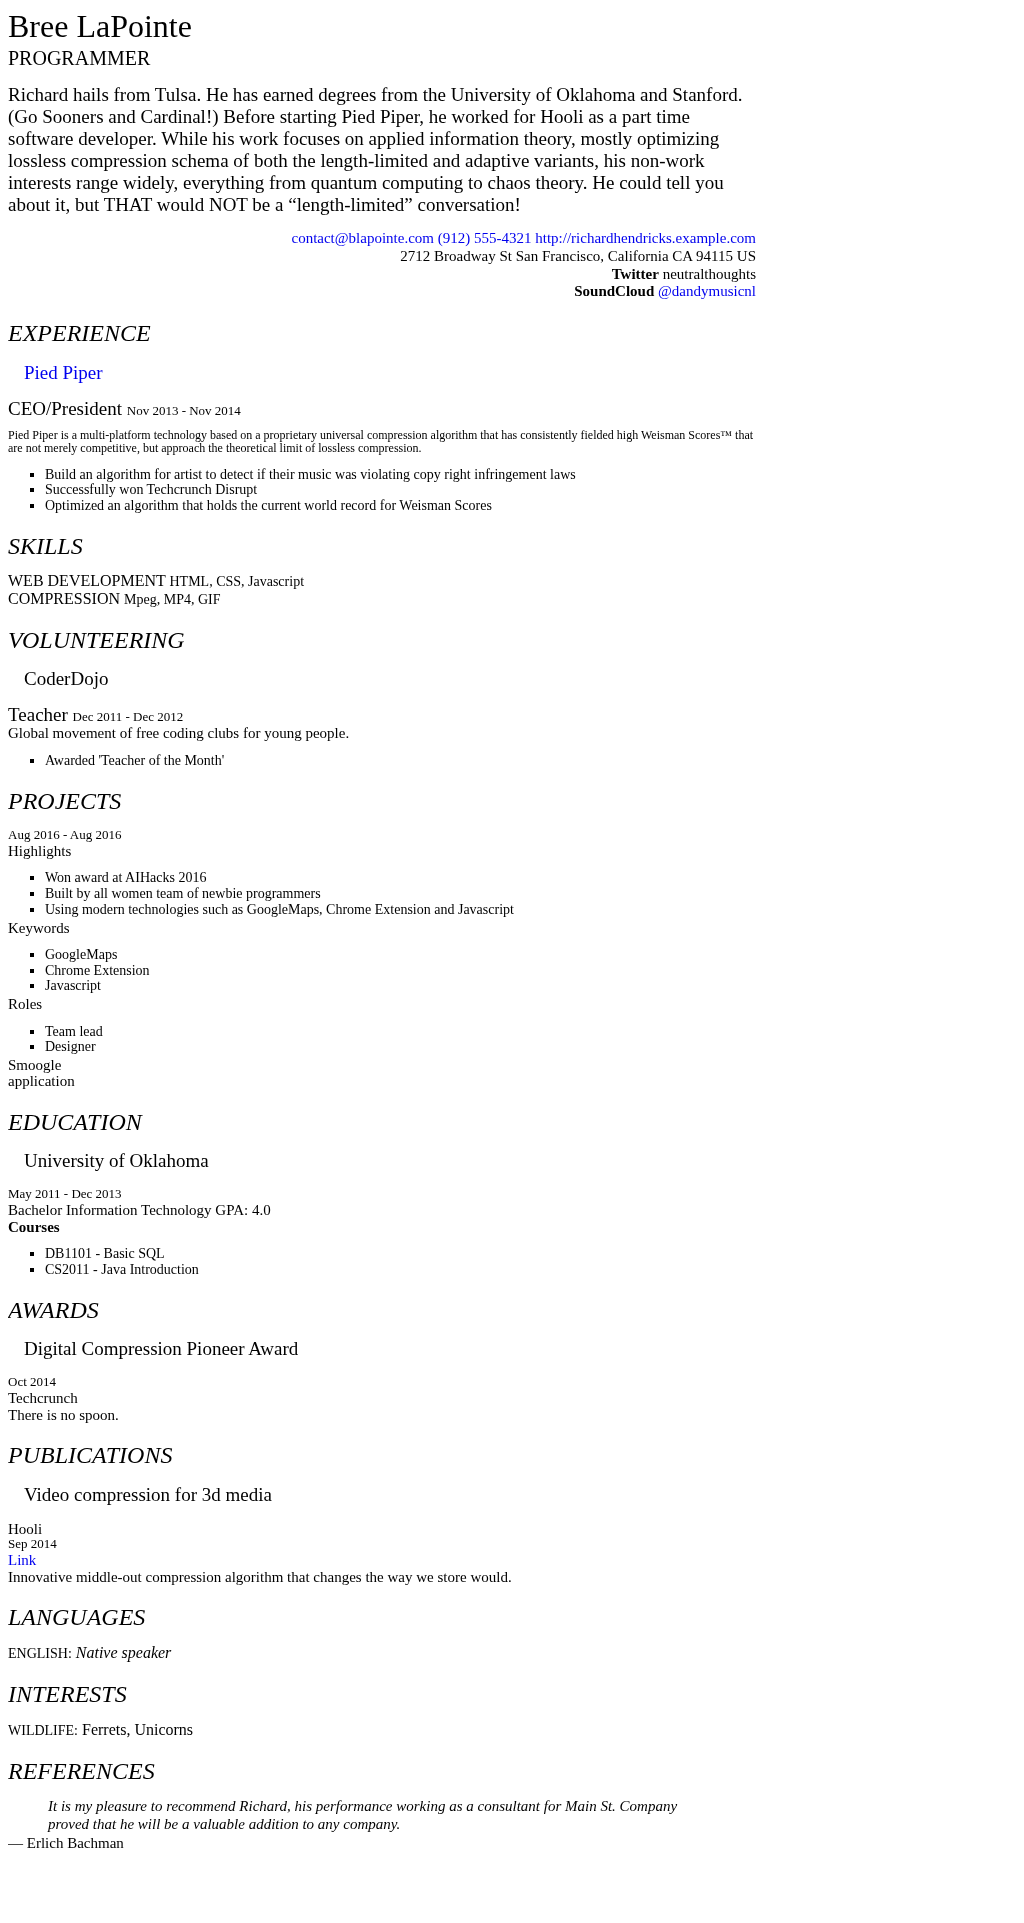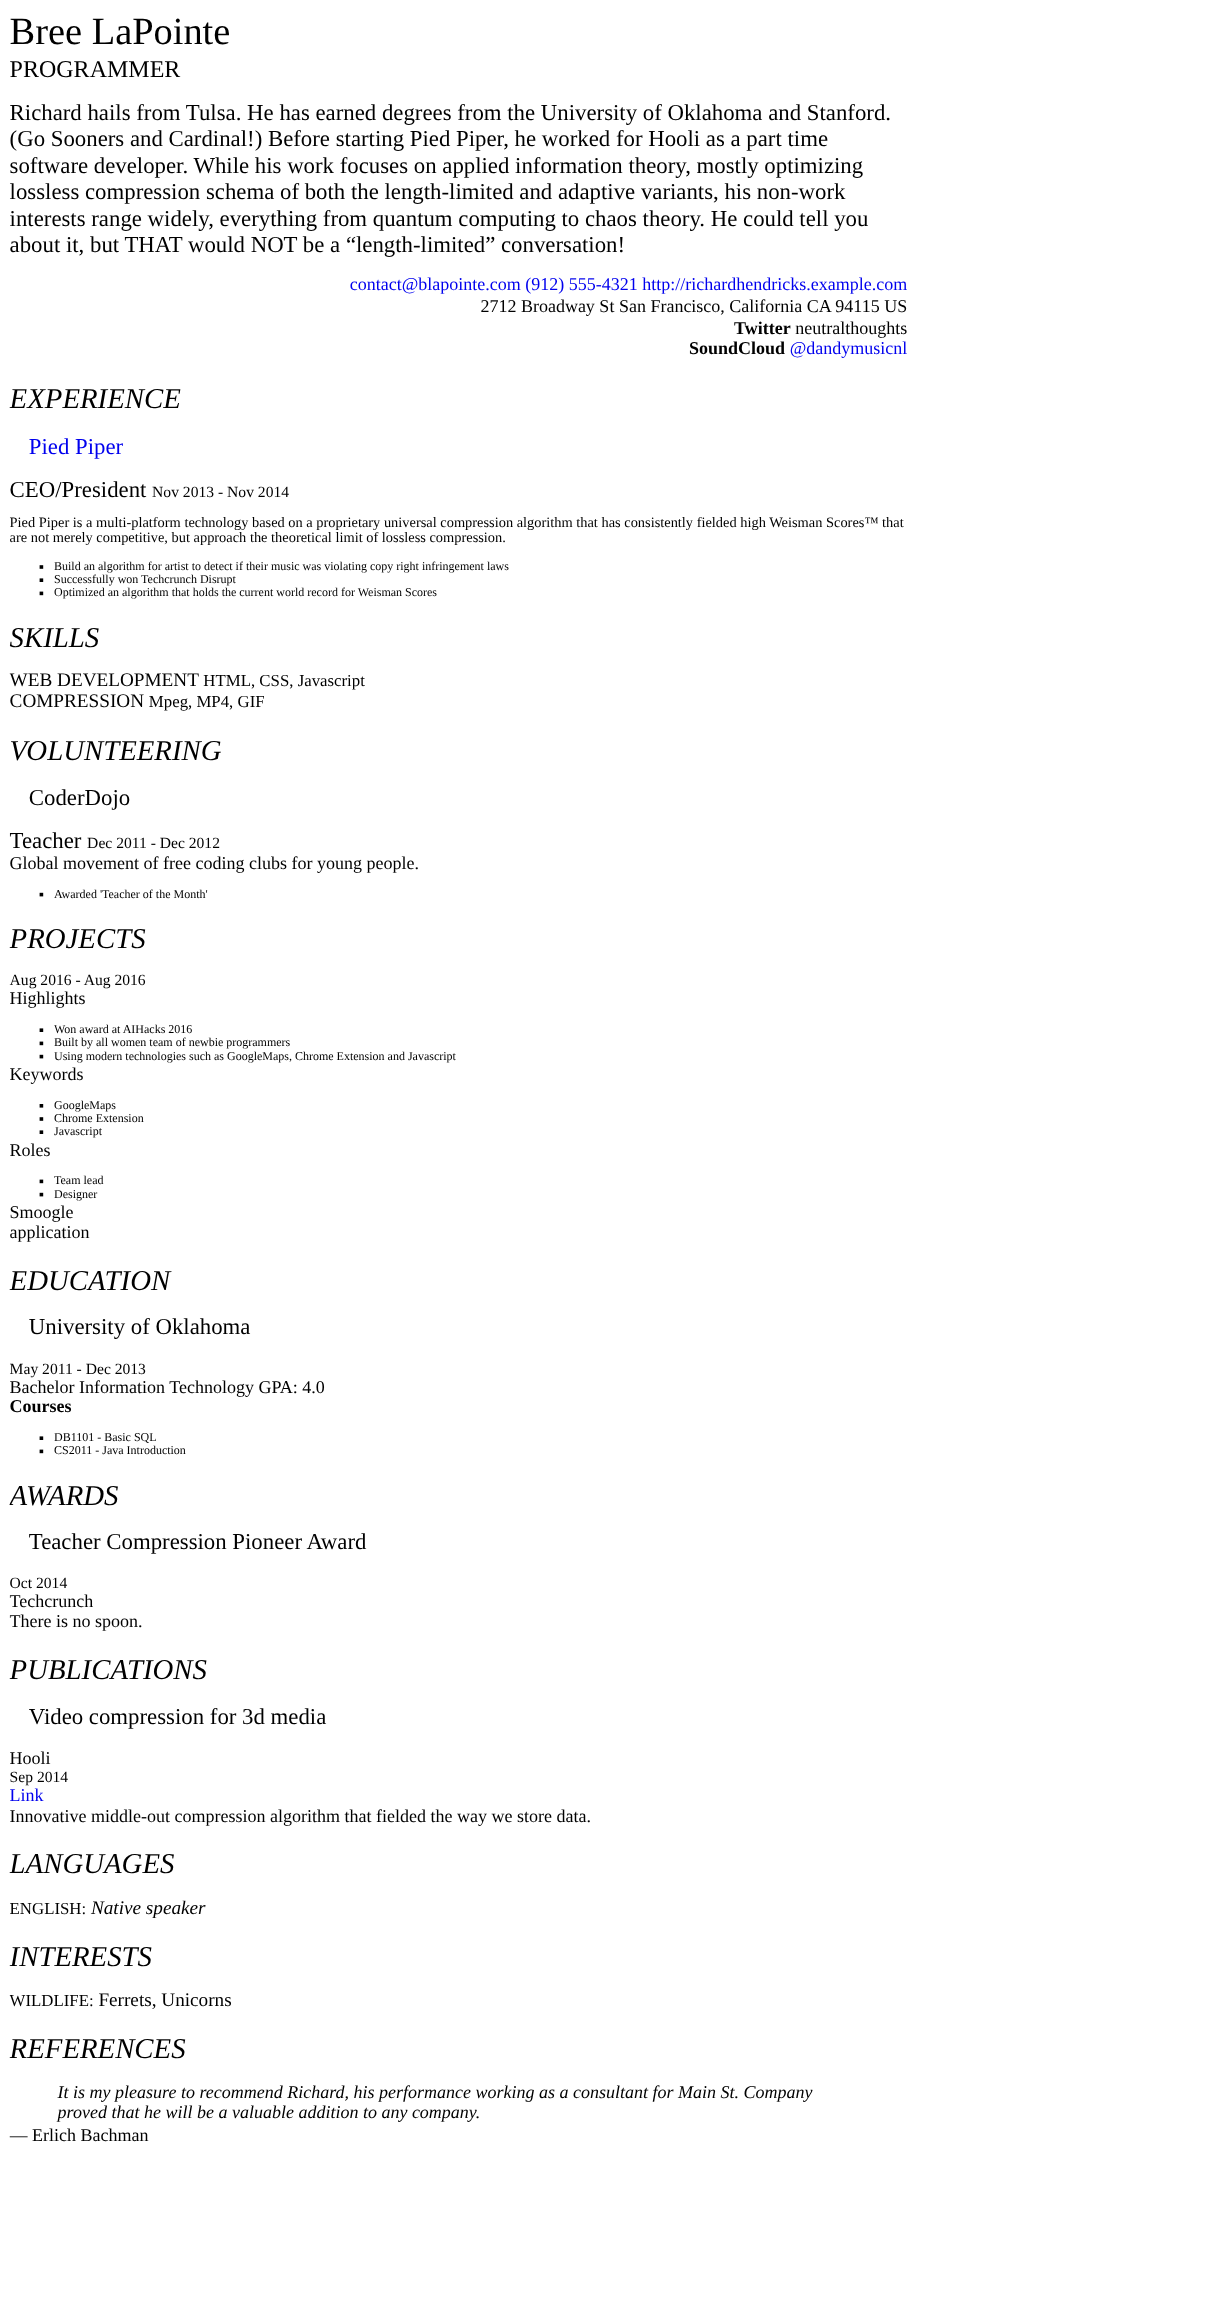--- a/index.html
+++ b/index.html
@@ -22,21 +22,21 @@
   h2.section-heading { font-size: 24px; font-weight: 400; line-height: 1.1; margin: 19px 0 14px 0; font-style: italic; }
 
   .item-title { font-size: 19px; line-height: 1.06; margin: 16px; font-weight: 400; }
   .position { font-size: 19px; line-height: 1.06; }
   .date { font-size: 13px; line-height: 1.15; }
   .position .date { font-size: 13px; }
   .line { font-size: 15px; line-height: 1.1; }
   p.item-summary { font-size: 12px; line-height: 1.12; margin: 10px 0 0 0; }
 
   ul.bullets { margin: 11px 0 2px 0; padding-left: 37px; list-style-type: square; }
-  ul.bullets li { font-size: 10px; line-height: 1.12; }
+  ul.bullets li { font-size: 14px; line-height: 1.12; }
 
   .skill-line { font-size: 16px; line-height: 1.02; padding-bottom: 1px; }
   .skill-keywords { font-size: 14px; }
 
   .kv-line { font-size: 16px; line-height: 1.1; }
   .kv-name { font-size: 14px; }
   .fluency-italic { font-style: italic; }
 
   blockquote.reference {
     margin: 12px 40px 2px 40px;
@@ -123,33 +123,33 @@
     <div class="line">Bachelor Information Technology GPA: 4.0</div>
     <div class="line" style="font-weight:bold;">Courses</div>
     <ul class="bullets">
       <li>DB1101 - Basic SQL</li>
       <li>CS2011 - Java Introduction</li>
     </ul>
   </section>
 
   <section>
     <h2 class="section-heading">AWARDS</h2>
-    <div class="item-title">Teacher Compression Pioneer Award</div>
+    <div class="item-title">Digital Compression Pioneer Award</div>
     <div class="date">Oct 2014</div>
     <div class="line">Techcrunch</div>
     <div class="line">There is no spoon.</div>
   </section>
 
   <section>
     <h2 class="section-heading">PUBLICATIONS</h2>
     <div class="item-title">Video compression for 3d media</div>
     <div class="line">Hooli</div>
     <div class="date">Sep 2014</div>
     <div class="line"><a href="#">Link</a></div>
-    <div class="line">Innovative middle-out compression algorithm that fielded the way we store data.</div>
+    <div class="line">Innovative middle-out compression algorithm that changes the way we store would.</div>
   </section>
 
   <section>
     <h2 class="section-heading">LANGUAGES</h2>
     <div class="kv-line"><span class="kv-name">ENGLISH:</span> <span class="fluency-italic">Native speaker</span></div>
   </section>
 
   <section>
     <h2 class="section-heading">INTERESTS</h2>
     <div class="kv-line"><span class="kv-name">WILDLIFE:</span> <span>Ferrets, Unicorns</span></div>

